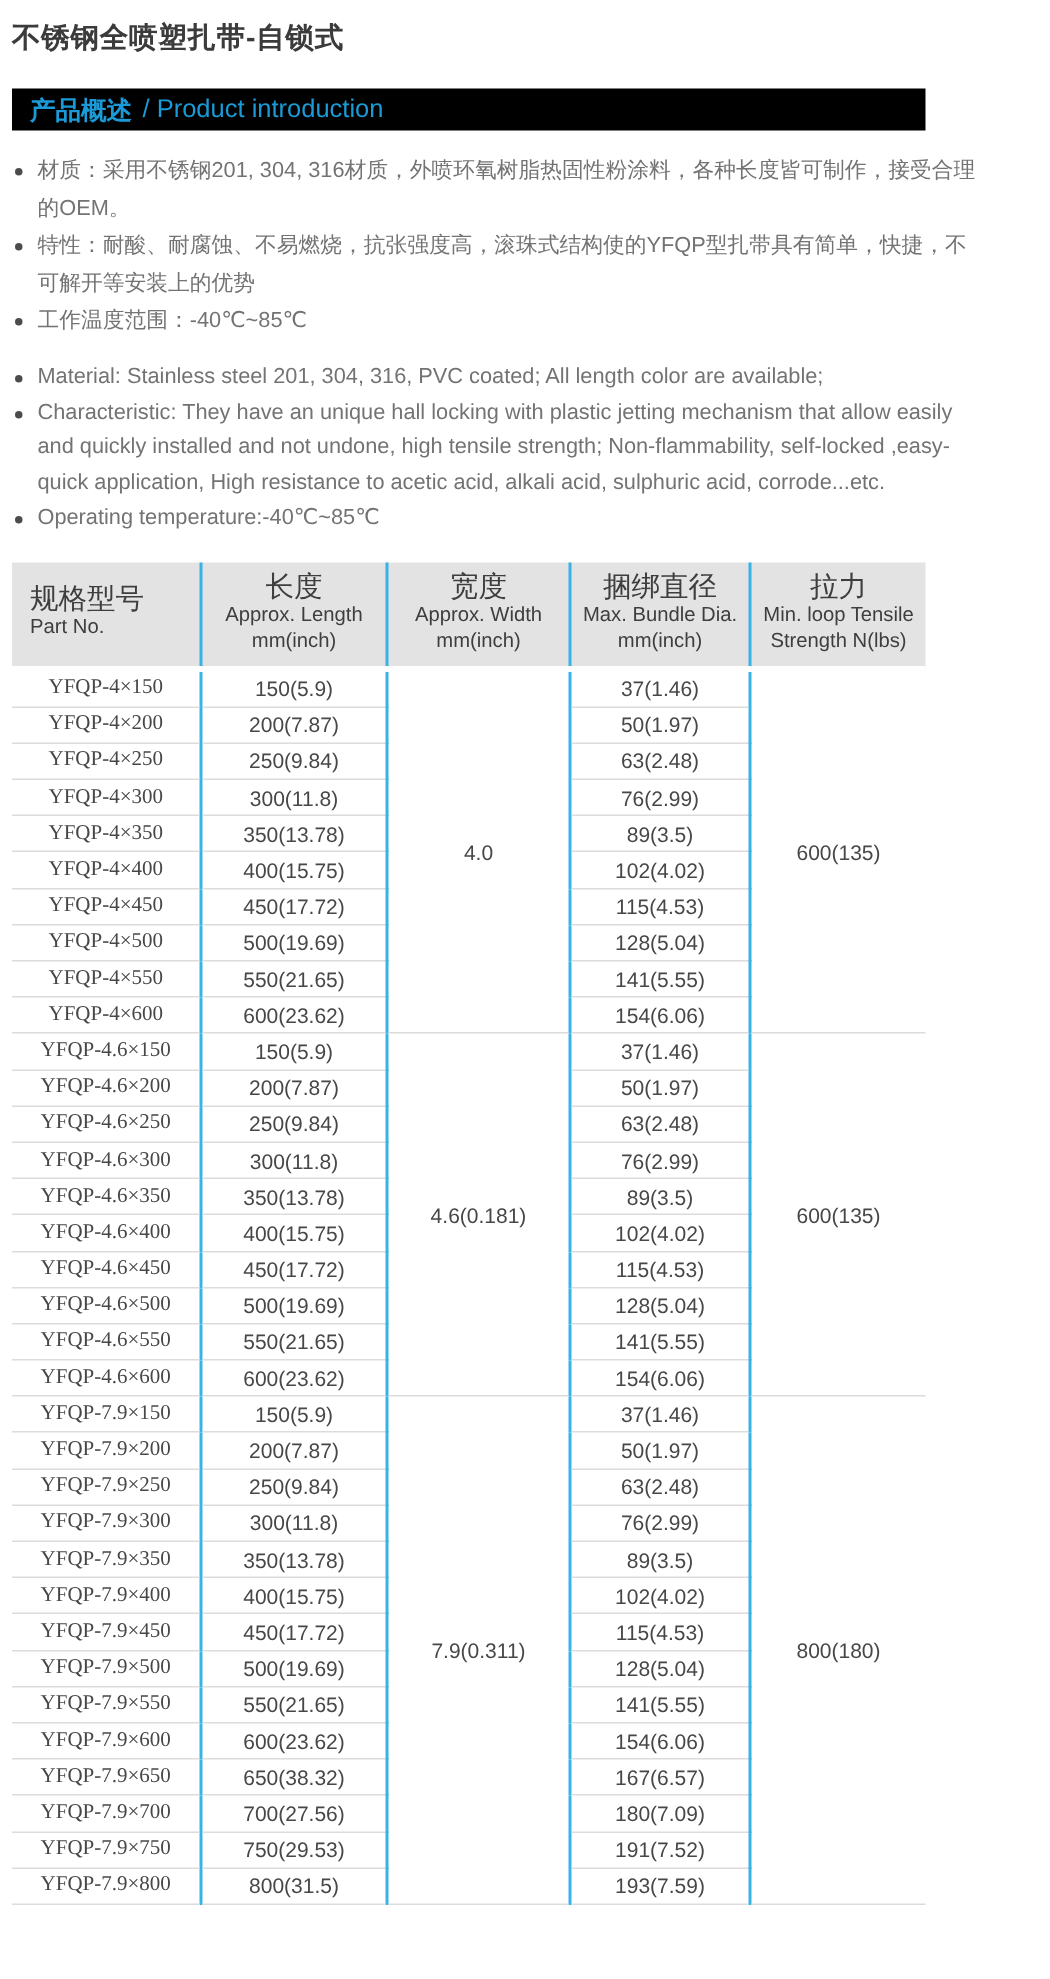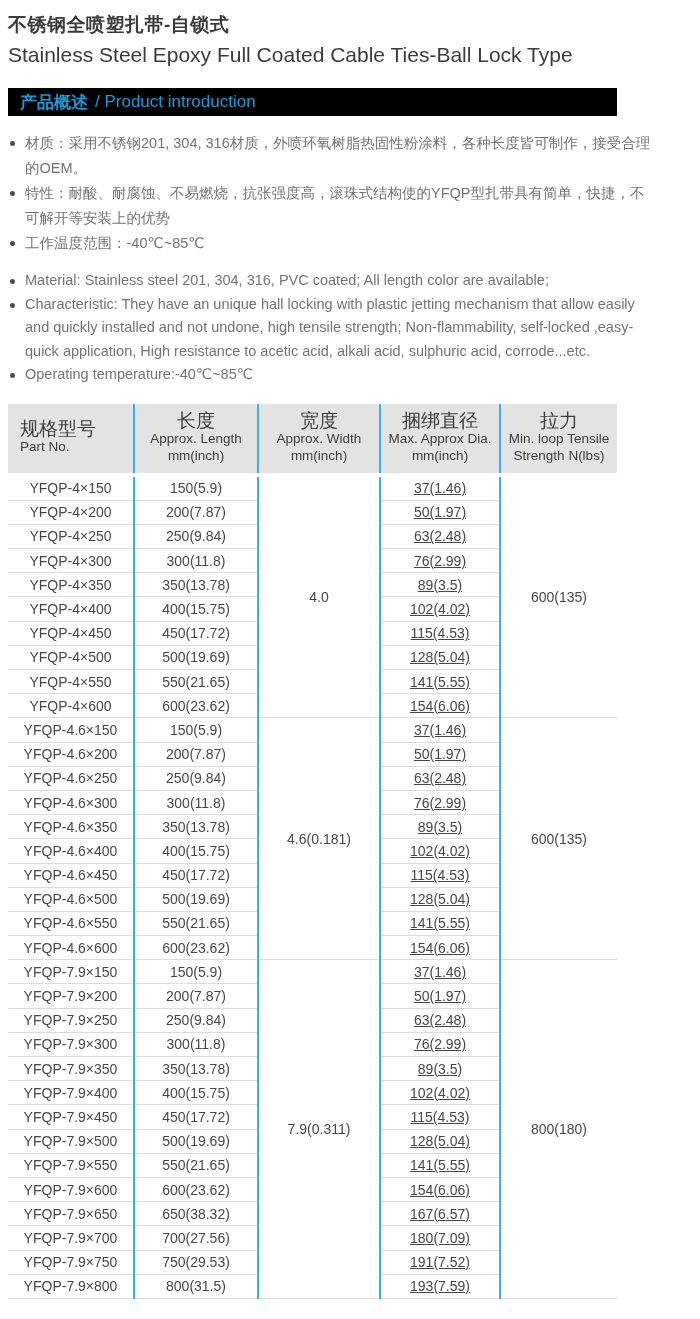--- a/index.html
+++ b/index.html
@@ -91,32 +91,31 @@
   table.spec th + th { border-left: 2px solid #39b3e6; }
   table.spec td {
     font-size: 14px;
     color: #474747;
     text-align: center;
     height: 23.2px;
     padding: 0;
     border-bottom: 1px solid #dcdcdc;
     background: #ffffff;
   }
-  td.col-part { text-align: left; padding-left: 12px; }
+  td.col-part { text-align: left; padding-left: 12px; font-family: Liberation Serif, serif; }
   td.col-length, td.col-width, td.col-dia, td.col-strength { border-left: 2px solid #39b3e6; }
-  td.col-dia { border-right: 2px solid #39b3e6; text-decoration: underline; }
+  td.col-dia { border-right: 2px solid #39b3e6; }
   td.merged { vertical-align: middle; }
 </style>
 </head>
 <body>
 
 <div class="page">
 
   <h1 class="title-zh">不锈钢全喷塑扎带-自锁式</h1>
-  <h2 class="title-en">Stainless Steel Epoxy Full Coated Cable Ties-Ball Lock Type</h2>
 
   <div class="section-bar">
     <span class="zh">产品概述</span>
     <span class="en">/ Product introduction</span>
   </div>
 
   <ul class="bullets bullets-zh">
       <li><span class="dot"></span><span>材质：采用不锈钢201, 304, 316材质，外喷环氧树脂热固性粉涂料，各种长度皆可制作，接受合理的OEM。</span></li>
       <li><span class="dot"></span><span>特性：耐酸、耐腐蚀、不易燃烧，抗张强度高，滚珠式结构使的YFQP型扎带具有简单，快捷，不可解开等安装上的优势</span></li>
       <li><span class="dot"></span><span>工作温度范围：-40℃~85℃</span></li>
@@ -147,21 +146,21 @@
             <div class="th-en">Approx. Length</div>
             <div class="th-en">mm(inch)</div>
           </th>
           <th>
             <div class="th-zh">宽度</div>
             <div class="th-en">Approx. Width</div>
             <div class="th-en">mm(inch)</div>
           </th>
           <th>
             <div class="th-zh">捆绑直径</div>
-            <div class="th-en">Max. Approx Dia.</div>
+            <div class="th-en">Max. Bundle Dia.</div>
             <div class="th-en">mm(inch)</div>
           </th>
           <th>
             <div class="th-zh">拉力</div>
             <div class="th-en">Min. loop Tensile</div>
             <div class="th-en">Strength N(lbs)</div>
           </th>
         </tr>
     </thead>
     <tbody>

